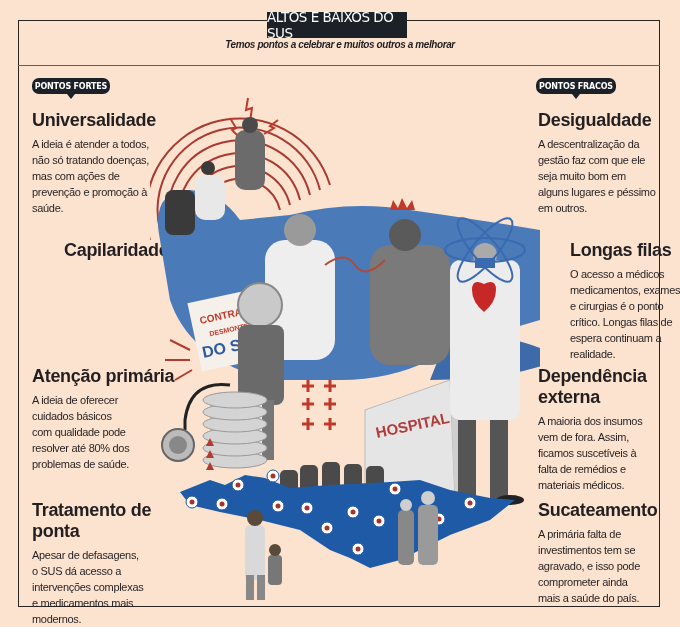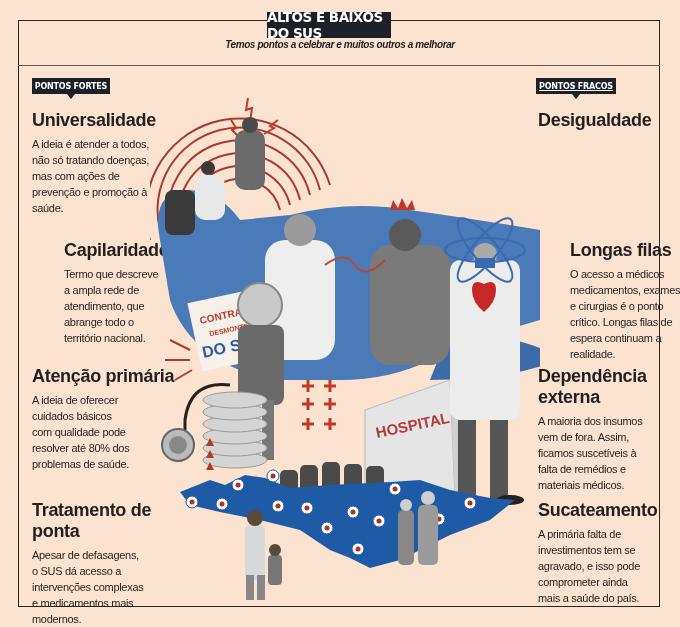--- a/index.html
+++ b/index.html
@@ -19,25 +19,25 @@
       box-sizing: border-box;
     }
     .header-divider {
       position: absolute;
       left: 18px; top: 65px; width: 642px;
       border-top: 1.5px solid #6b5d55;
     }
     .title-box {
       position: absolute;
       left: 267px; top: 12px;
-      width: 124px; height: 26px;
+      width: 140px; height: 26px;
       background: #1c2128;
       color: #ffffff;
       font-family: "DejaVu Sans", sans-serif;
-      font-weight: bold;
+      font-weight: normal;
       font-size: 13.5px;
       letter-spacing: -0.5px;
       display: flex; align-items: center; justify-content: center;
     }
     .subtitle {
       position: absolute;
       left: 0; top: 39px; width: 680px;
       text-align: center;
       font-size: 10px;
       font-style: italic;
@@ -47,33 +47,33 @@
     }
     .section-tag {
       position: absolute;
       height: 16px;
       background: #1c2128;
       color: #fff;
       font-family: "DejaVu Sans", sans-serif;
       font-weight: bold;
       font-size: 8px;
       letter-spacing: -0.2px;
-      display: flex; align-items: center; justify-content: center;
+      display: flex; align-items: center; justify-content: center; border-radius: 7px;
     }
     .section-tag::after {
       content: "";
       position: absolute;
       left: 50%; bottom: -5px;
       margin-left: -4px;
       border-left: 4px solid transparent;
       border-right: 4px solid transparent;
       border-top: 5px solid #1c2128;
     }
     .tag-left { left: 32px; top: 78px; width: 78px; }
-    .tag-right { left: 536px; top: 78px; width: 80px; text-decoration: underline; }
+    .tag-right { left: 536px; top: 78px; width: 80px; }
 
     .point {
       position: absolute;
       width: 150px;
     }
     .point h3 {
       margin: 0 0 5px 0;
       font-size: 18px;
       font-weight: bold;
       letter-spacing: -0.3px;
@@ -109,35 +109,35 @@
 <div class="section-tag tag-left">PONTOS FORTES</div>
 <div class="section-tag tag-right">PONTOS FRACOS</div>
 
 <div class="left-col">
   <div class="point p1">
     <h3>Universalidade</h3>
     <p style="width:118px">A ideia é atender a todos, não só tratando doenças, mas com ações de prevenção e promoção à saúde.</p>
   </div>
   <div class="point p2">
     <h3>Capilaridade</h3>
-    <p style="width:100px">Termo que descreve a ampla rede de atendimento, que abrange todo o território nacional.</p>
   </div>
   <div class="point p3">
     <h3>Atenção primária</h3>
     <p style="width:100px">A ideia de oferecer cuidados básicos com qualidade pode resolver até 80% dos problemas de saúde.</p>
   </div>
   <div class="point p4">
     <h3>Tratamento de ponta</h3>
     <p style="width:112px">Apesar de defasagens, o SUS dá acesso a intervenções complexas e medicamentos mais modernos.</p>
   </div>
 </div>
 
 <div class="right-col">
   <div class="point p1">
     <h3>Desigualdade</h3>
+    <p style="width:118px">A descentralização da gestão faz com que ele seja muito bom em alguns lugares e péssimo em outros.</p>
   </div>
   <div class="point p2">
     <h3>Longas filas</h3>
     <p style="width:116px">O acesso a médicos medicamentos, exames e cirurgias é o ponto crítico. Longas filas de espera continuam a realidade.</p>
   </div>
   <div class="point p3">
     <h3>Dependência externa</h3>
     <p style="width:112px">A maioria dos insumos vem de fora. Assim, ficamos suscetíveis à falta de remédios e materiais médicos.</p>
   </div>
   <div class="point p4">

